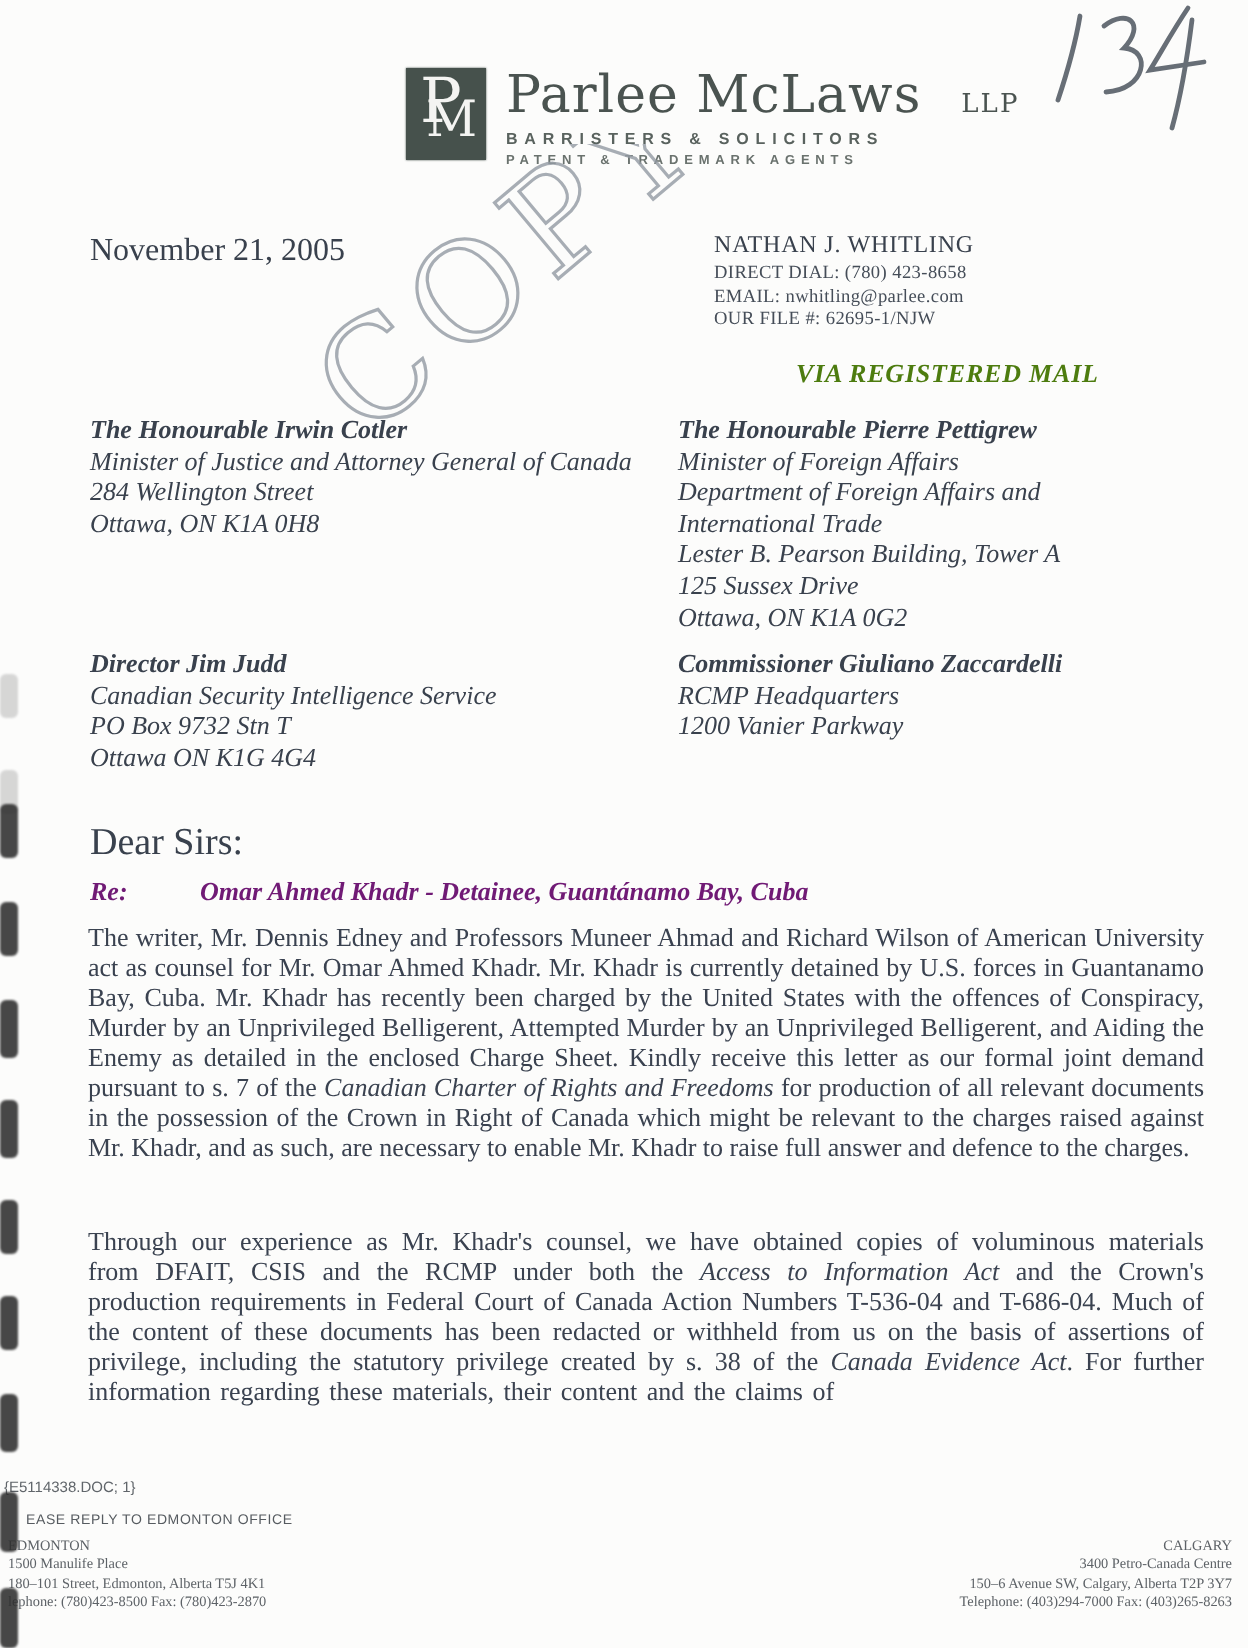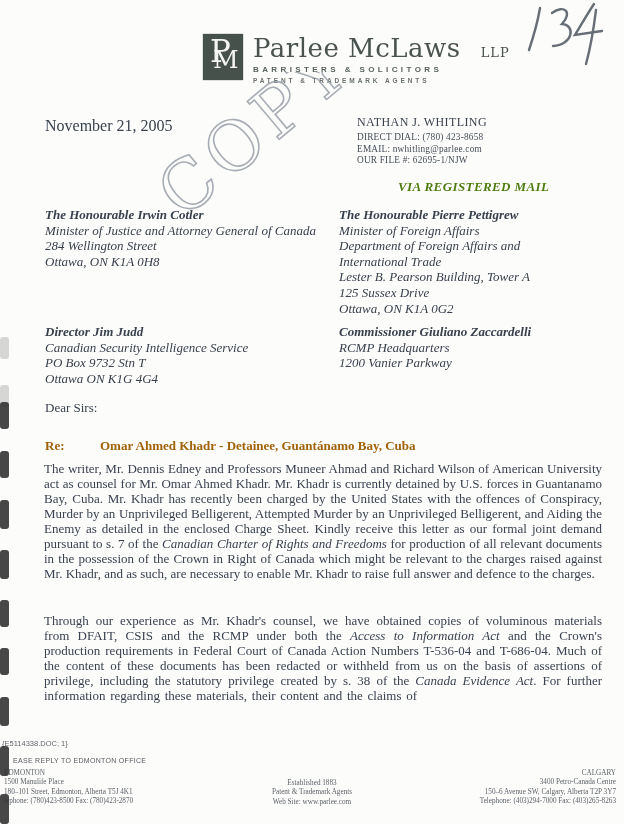--- a/index.html
+++ b/index.html
@@ -30,22 +30,22 @@
   .contact-line{font-size:9.3px;line-height:11.5px;letter-spacing:.2px;color:#454d58;}
   .via{position:absolute;left:398px;top:179px;font-size:13px;font-weight:700;font-style:italic;letter-spacing:.4px;color:#4d7c0f;}
   
   .addr{position:absolute;font-size:13px;line-height:15.6px;font-style:italic;}
   .addr .name{font-weight:700;}
   .addr.r1c1{left:45px;top:207px;}
   .addr.r1c2{left:339px;top:207px;}
   .addr.r2c1{left:45px;top:324px;}
   .addr.r2c2{left:339px;top:324px;}
   
-  .salutation{position:absolute;left:45px;top:400px;font-size:13px;}
-  .re-line{position:absolute;left:45px;top:438px;display:flex;font-size:13px;font-weight:700;color:#a16207;}
+  .salutation{position:absolute;left:45px;top:411px;font-size:19px;}
+  .re-line{position:absolute;left:45px;top:438px;display:flex;font-size:13px;font-weight:700;color:#701a75;font-style:italic;}
   .re-label{width:55px;}
   .para{position:absolute;left:44px;width:558px;font-size:13px;line-height:15px;text-align:justify;color:#3a4250;}
   .para i{font-style:italic;}
   .para1{top:461px;}
   .para2{top:614px;line-height:14.9px;word-spacing:1.5px;}
   .doc-id{position:absolute;left:2px;top:739px;font-size:7.5px;font-family:"Liberation Sans",sans-serif;color:#60656a;}
   .reply-note{position:absolute;left:13px;top:757px;font-size:7px;letter-spacing:.3px;font-family:"Liberation Sans",sans-serif;color:#565b60;}
   .office{position:absolute;font-size:7.2px;line-height:9.4px;font-family:Liberation Serif, serif;color:#5d6267;}
   .office .city{margin-bottom:0px;}
   .office-edm{left:4px;top:769px;}
@@ -146,27 +146,20 @@
   <div class="reply-note">EASE REPLY TO EDMONTON OFFICE</div>
 
   <div class="office office-edm">
     <div class="city">EDMONTON</div>
     <div>
         <div>1500 Manulife Place</div>
         <div>180–101 Street, Edmonton, Alberta  T5J 4K1</div>
         <div>lephone: (780)423-8500  Fax: (780)423-2870</div>
       </div>
   </div>
-  <div class="office office-center">
-    <div>
-        <div>Established 1883</div>
-        <div>Patent &amp; Trademark Agents</div>
-        <div>Web Site: www.parlee.com</div>
-      </div>
-  </div>
   <div class="office office-cal">
     <div class="city">CALGARY</div>
     <div>
         <div>3400 Petro-Canada Centre</div>
         <div>150–6 Avenue SW, Calgary, Alberta  T2P 3Y7</div>
         <div>Telephone: (403)294-7000  Fax: (403)265-8263</div>
       </div>
   </div>
 
   <div class="bind f" style="top:337px;height:22px;"></div>

